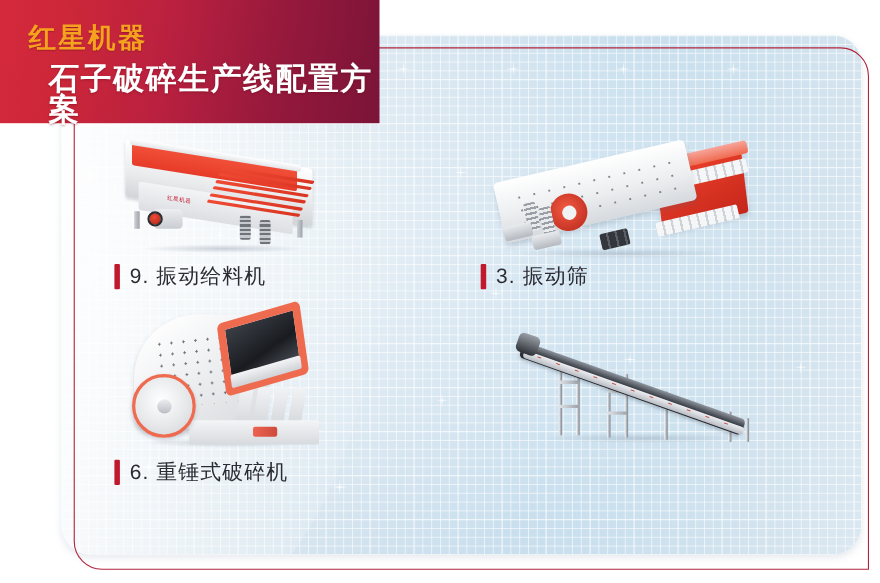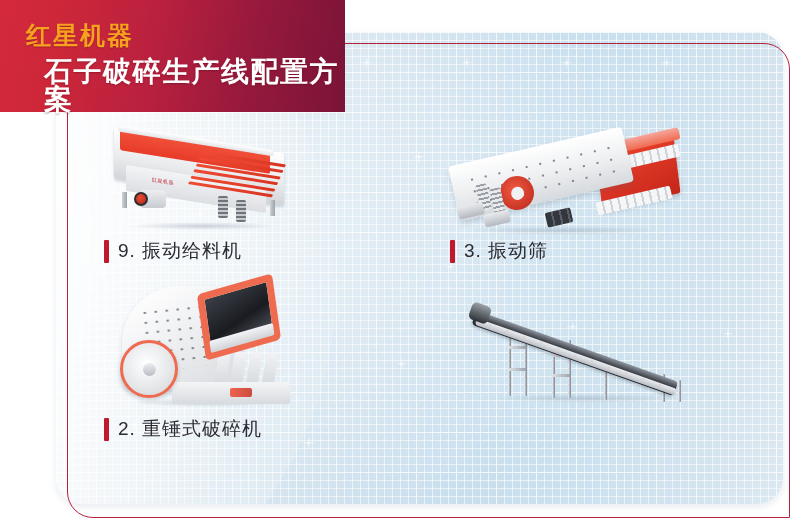--- a/index.html
+++ b/index.html
@@ -449,41 +449,41 @@
       <div class="cr-hopper">
         <div class="frame"></div>
         <div class="lipw"></div>
       </div>
       <div class="cr-base"></div>
       <div class="cr-wheel"></div>
     </div>
   </div>
   <div class="label" style="left:104px;top:416px;">
     <span class="bar"></span>
-    <span>2. 重锤式破碎机</span>
+    <span>6. 重锤式破碎机</span>
   </div>
 
   <div class="item" style="left:448px;top:122px;width:245px;height:118px;">
     <div class="screen art">
       <div class="sc-shadow"></div>
       <div class="sc-red"></div>
       <div class="sc-pinkcap"></div>
       <div class="sc-deck" style="left:156px;top:30px;"></div>
       <div class="sc-deck" style="left:148px;top:72px;"></div>
       <div class="sc-body"></div>
       <div class="sc-bolts"></div>
       <div class="sc-wheel"></div>
       <div class="sc-spring" style="left:30px;top:62px;"></div>
       <div class="sc-spring" style="left:44px;top:66px;"></div>
       <div class="sc-foot" style="left:10px;top:82px;"></div>
       <div class="sc-foot" style="left:36px;top:90px;"></div>
       <div class="sc-dark"></div>
     </div>
   </div>
-  <div class="label" style="left:450px;top:238px;">
+  <div class="label" style="left:437px;top:238px;">
     <span class="bar"></span>
     <span>3. 振动筛</span>
   </div>
 
   <div class="item" style="left:472px;top:288px;width:232px;height:122px;">
     <div class="conveyor art">
       <div class="cv-shadow"></div>
       <div class="cv-leg" style="left:36px;top:42px;height:66px;"></div>
       <div class="cv-leg" style="left:52px;top:42px;height:66px;"></div>
       <div class="cv-cross" style="left:36px;top:58px;width:18px;"></div>

